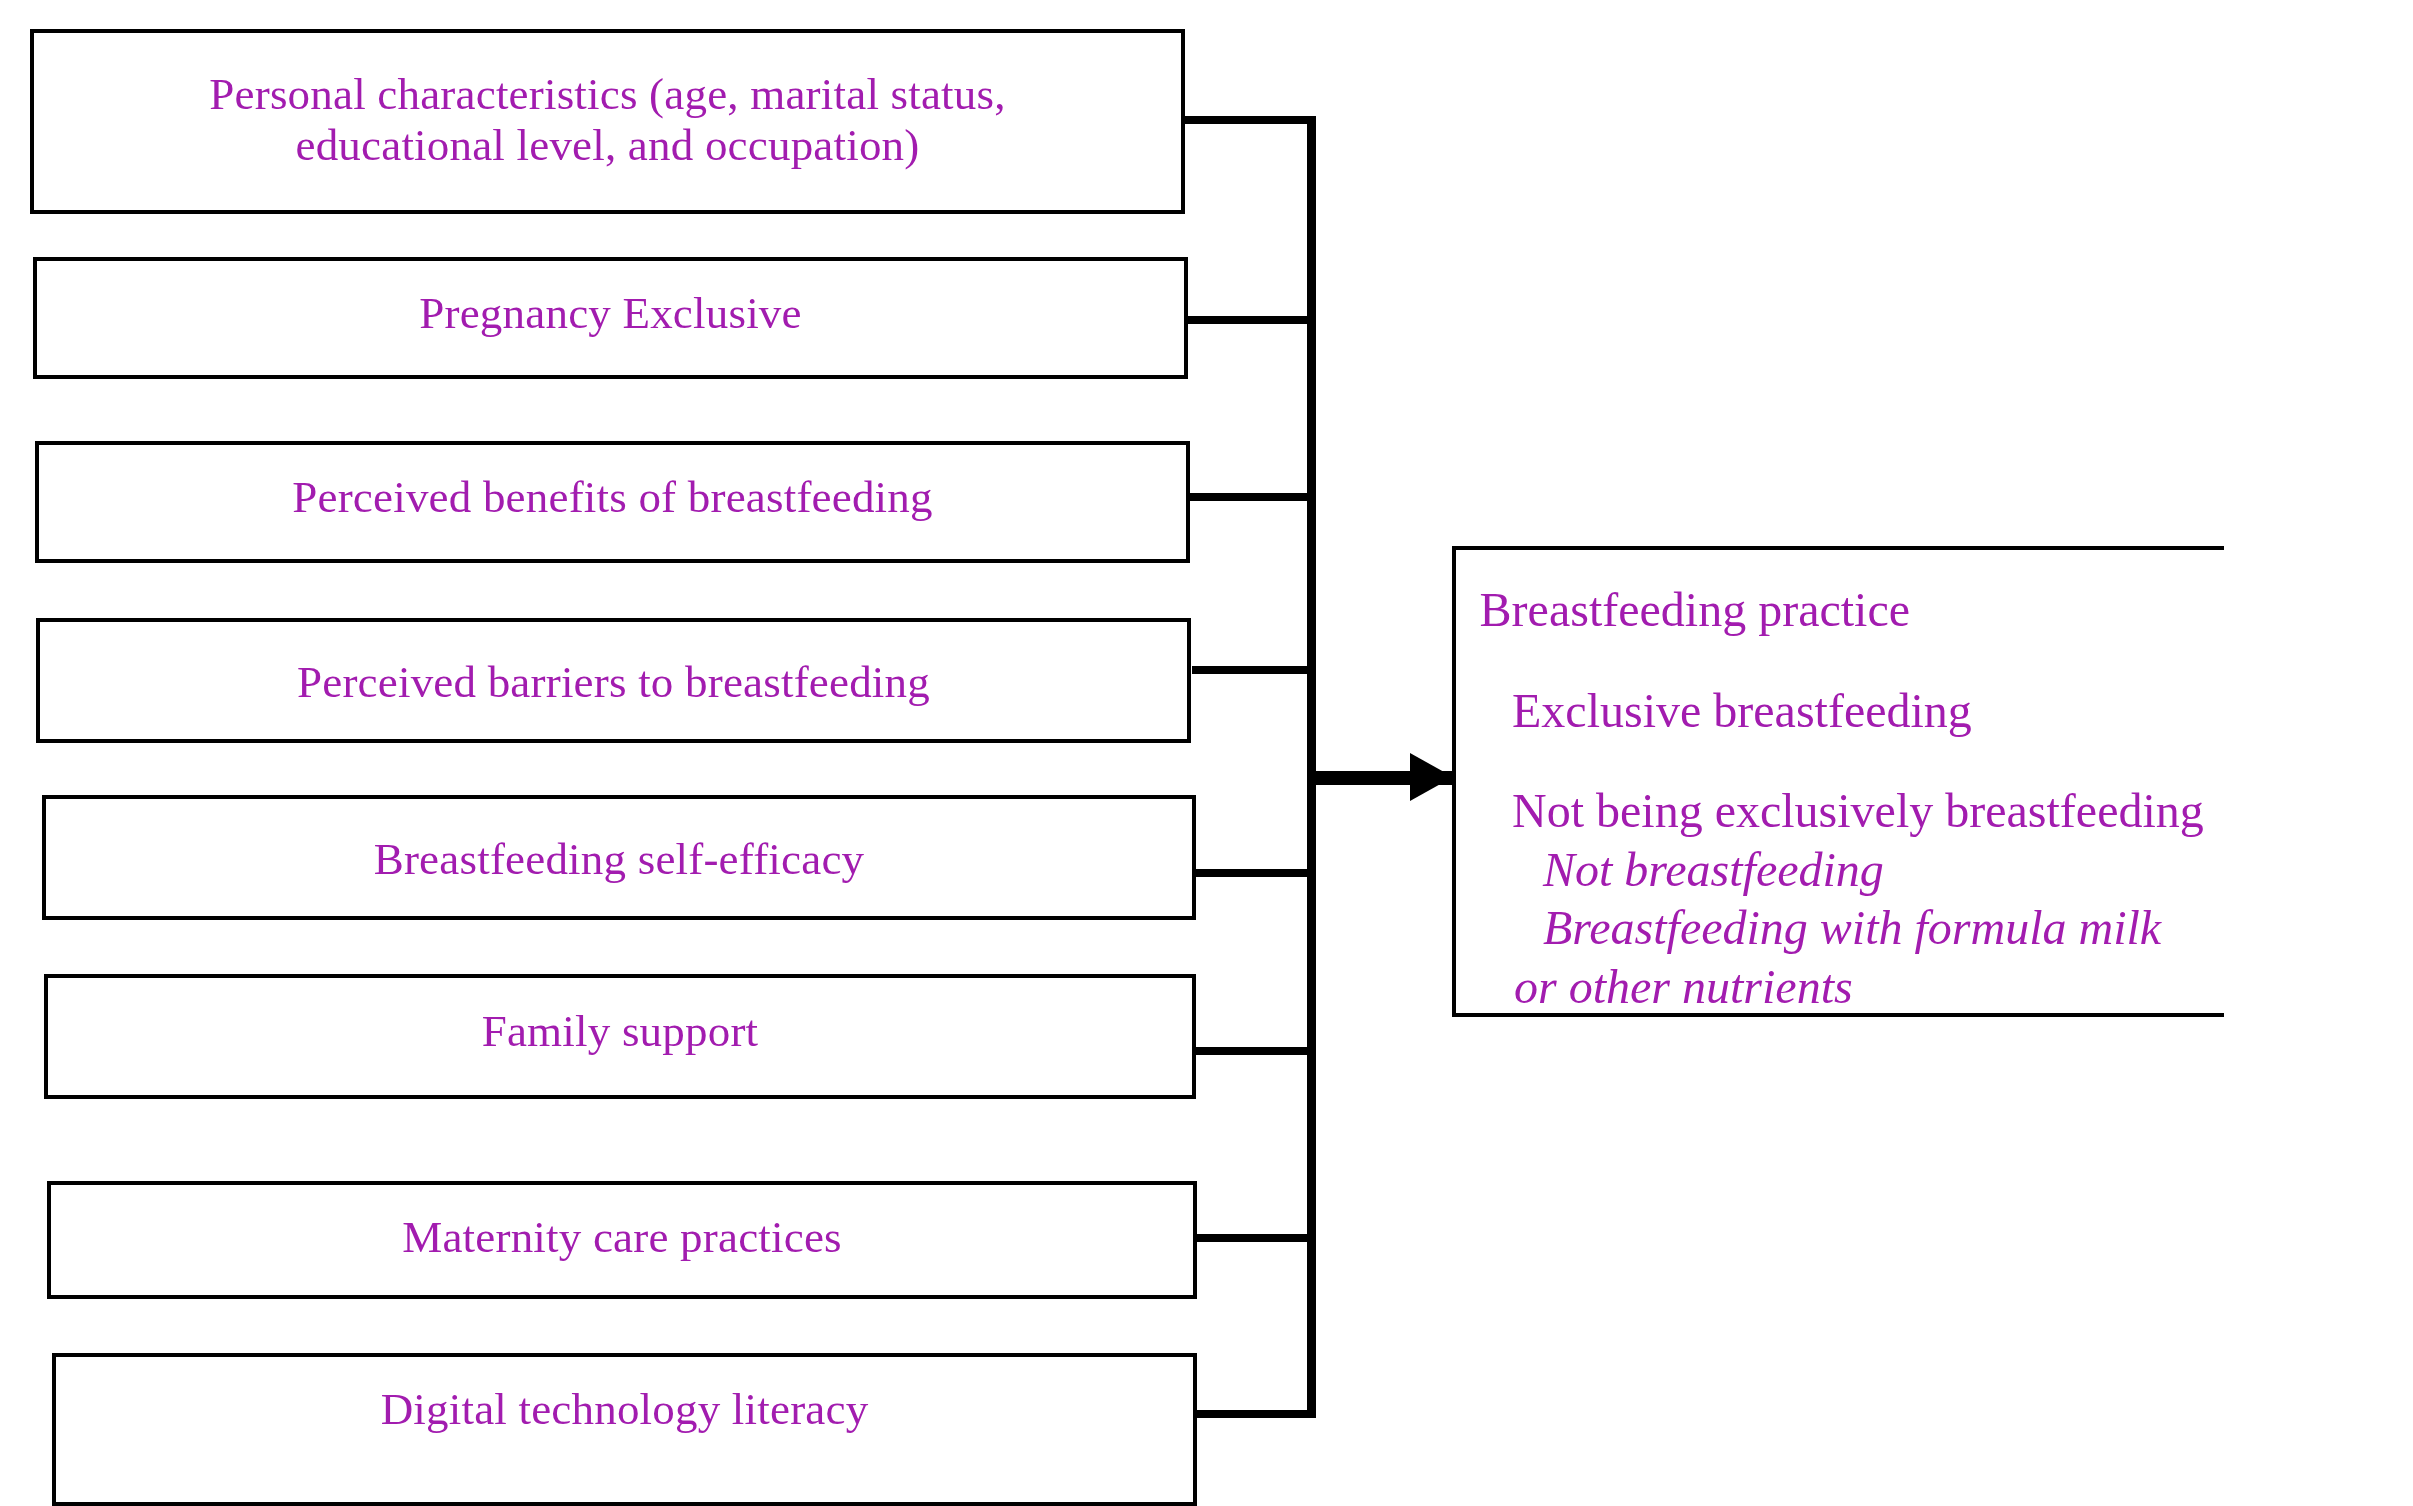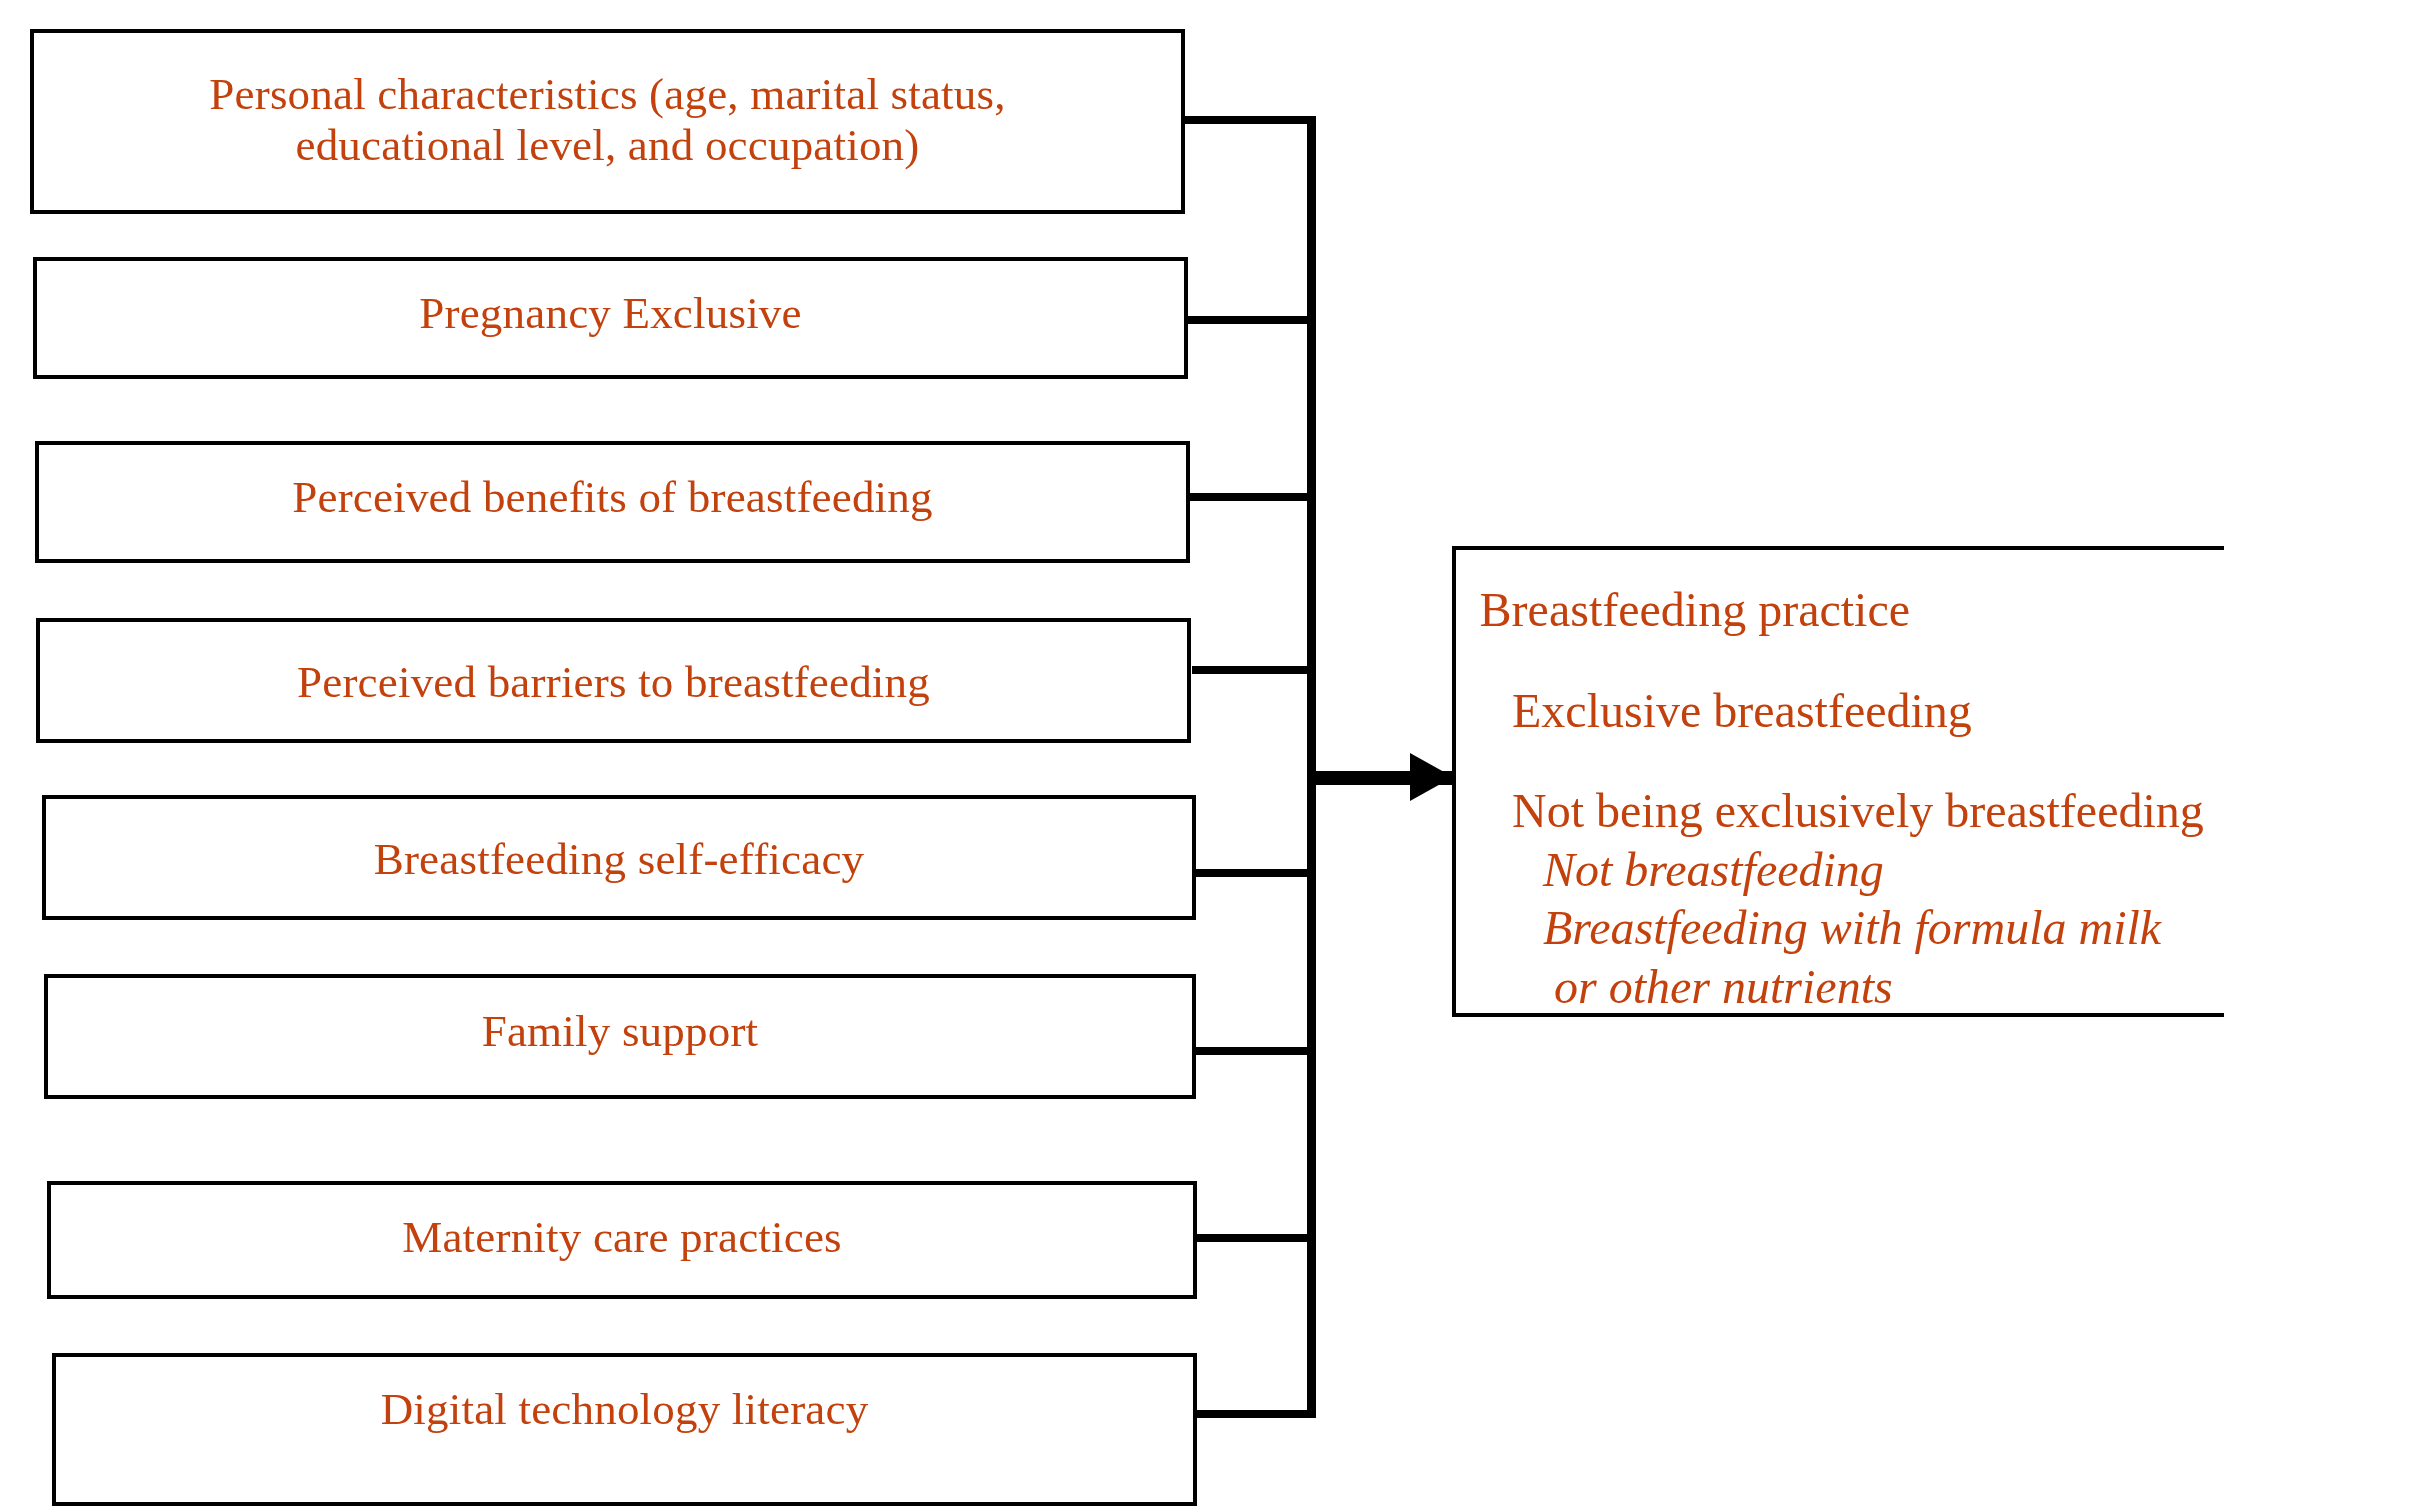--- a/index.html
+++ b/index.html
@@ -7,21 +7,21 @@
     margin: 0;
     padding: 0;
     background: #ffffff;
   }
   #canvas {
     position: relative;
     width: 2224px;
     height: 1506px;
     background: #ffffff;
     font-family: "Liberation Serif", "DejaVu Serif", serif;
-    color: #c2410c;
+    color: #a21caf;
     overflow: hidden;
   }
   .node-box {
     position: absolute;
     box-sizing: border-box;
     border: 4.5px solid #000000;
     background: #ffffff;
     display: flex;
     flex-direction: column;
     align-items: center;
@@ -51,21 +51,21 @@
     padding: 0;
   }
   .outcome-list li {
     font-size: 48px;
     line-height: 1.22;
     white-space: nowrap;
   }
   .lvl-0 { padding-left: 23.6px; }
   .lvl-1 { padding-left: 56px; margin-top: 42px; }
   .lvl-2 { padding-left: 87px; font-style: italic; }
-  .lvl-3 { padding-left: 98px; font-style: italic; }
+  .lvl-3 { padding-left: 58px; font-style: italic; }
 
   
   .bus-line {
     position: absolute;
     background: #000000;
   }
   .stub-line {
     position: absolute;
     background: #000000;
     height: 8.2px;

